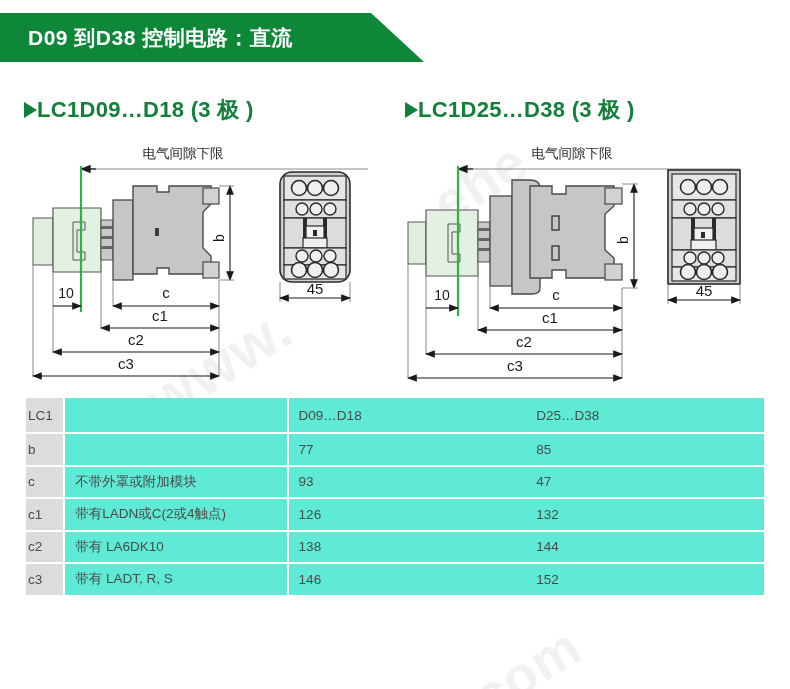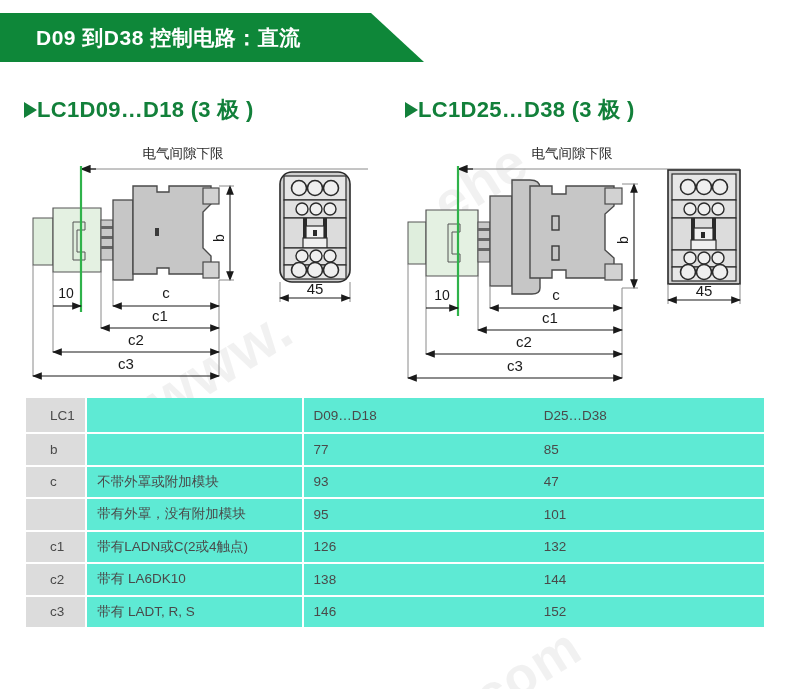--- a/index.html
+++ b/index.html
@@ -27,21 +27,20 @@
   .wm3{left:470px;top:640px;font-size:54px;transform:rotate(-32deg);}
 
   
   .banner-wrap{position:absolute;left:0;top:13px;width:425px;height:49px;}
   .banner-wrap svg{display:block;}
   .banner-title{
     position:absolute;left:28px;top:13px;height:49px;
     display:flex;align-items:center;
     color:#fff;font-size:21px;font-weight:700;
     letter-spacing:0.5px;
-    margin-left:8px;
   }
 
   
   .sec-head{position:absolute;display:flex;align-items:center;}
   .sec-head .tri{
     width:0;height:0;
     border-left:13px solid #12803a;
     border-top:8px solid transparent;
     border-bottom:8px solid transparent;
   }
@@ -69,21 +68,21 @@
     background:#5eead4;
     padding:0 0 0 10px;
     height:30.5px;
     border-bottom:2px solid #ffffff;
     vertical-align:middle;
     font-weight:400;
   }
   .spec-table td.key{
     background:#dcdcdc;
     width:32px;
-    padding-left:24px;
+    padding-left:2px;
     border-right:2px solid #ffffff;
     margin-left:12px;
   }
   .spec-table td.desc{
     width:193px;
     border-right:2px solid #ffffff;
   }
   .spec-table td.val{width:208px;}
   .spec-table tr.header td{height:34px;}
   .spec-table tr:last-child td{border-bottom:none;}
@@ -308,26 +307,20 @@
       <td class="val">77</td>
       <td class="val">85</td>
     </tr>
     <tr>
       <td class="key">c</td>
       <td class="desc">不带外罩或附加模块</td>
       <td class="val">93</td>
       <td class="val">47</td>
     </tr>
     <tr>
-      <td class="key"></td>
-      <td class="desc">带有外罩，没有附加模块</td>
-      <td class="val">95</td>
-      <td class="val">101</td>
-    </tr>
-    <tr>
       <td class="key">c1</td>
       <td class="desc">带有LADN或C(2或4触点)</td>
       <td class="val">126</td>
       <td class="val">132</td>
     </tr>
     <tr>
       <td class="key">c2</td>
       <td class="desc">带有 LA6DK10</td>
       <td class="val">138</td>
       <td class="val">144</td>

